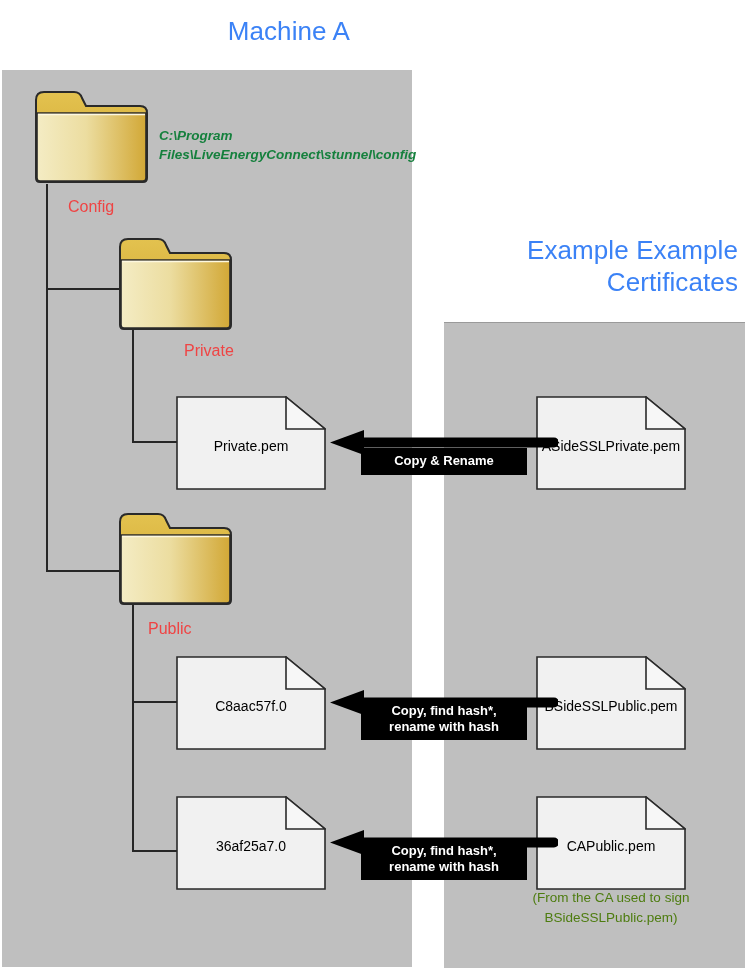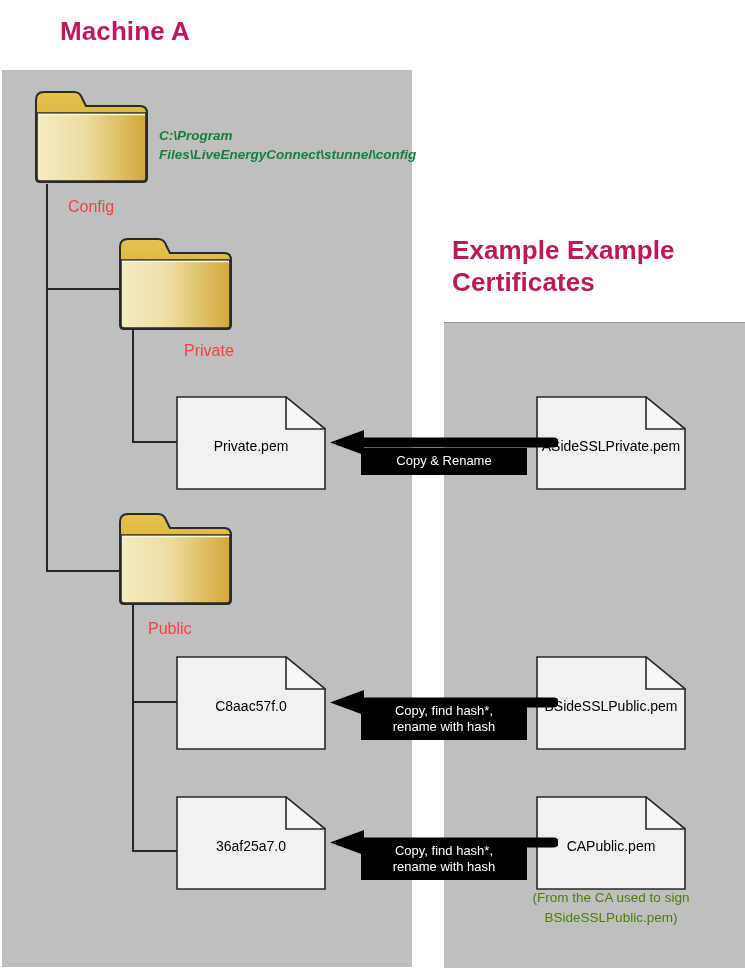--- a/index.html
+++ b/index.html
@@ -31,25 +31,25 @@
     left: 444px;
     top: 322px;
     width: 301px;
     height: 645px;
     border-top: 1px solid #9a9a9a;
   }
 
   
   .panel-heading {
     position: absolute;
-    text-align: left;
+    text-align: right;
     font-size: 26px;
-    font-weight: 700;
+    font-weight: 400;
     line-height: 1.22;
-    color: #be185d;
+    color: #3b82f6;
     letter-spacing: 0.1px;
   }
   #heading-machine-a {
     left: 60px;
     top: 16px;
     width: 290px;
   }
   #heading-certs {
     left: 452px;
     top: 235px;
@@ -145,20 +145,21 @@
     background: #000000;
     color: #ffffff;
     font-size: 13px;
     line-height: 1.25;
     text-align: center;
     display: flex;
     align-items: center;
     justify-content: center;
     padding: 3px 8px;
     box-sizing: border-box;
+    font-weight: bold;
   }
   #arrow-label-1 {
     left: 361px; top: 448px; width: 166px; height: 27px;
   }
   #arrow-label-2 {
     left: 361px; top: 698px; width: 166px; height: 42px;
   }
   #arrow-label-3 {
     left: 361px; top: 838px; width: 166px; height: 42px;
   }

